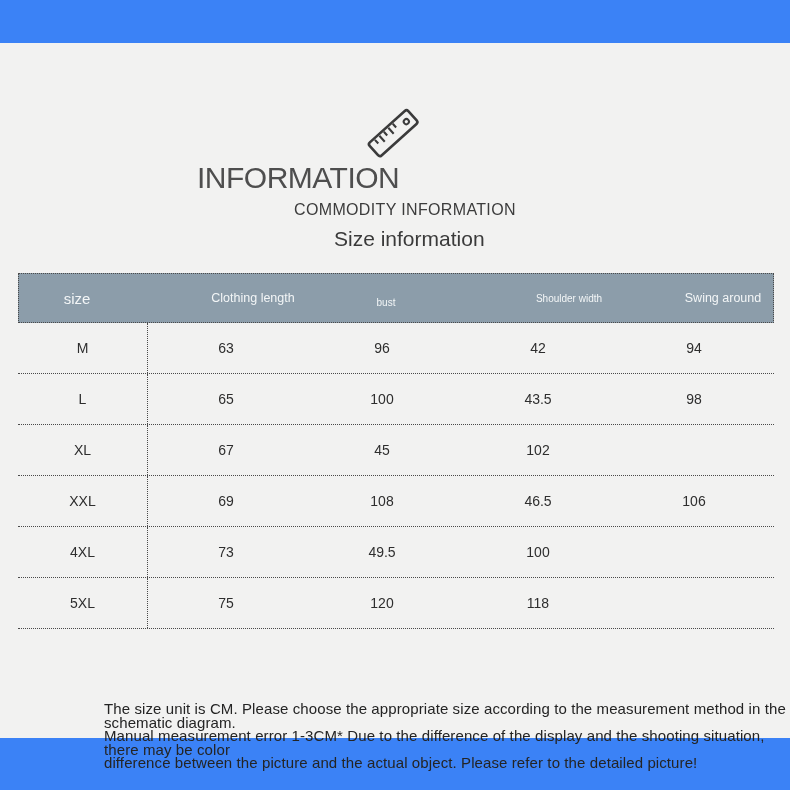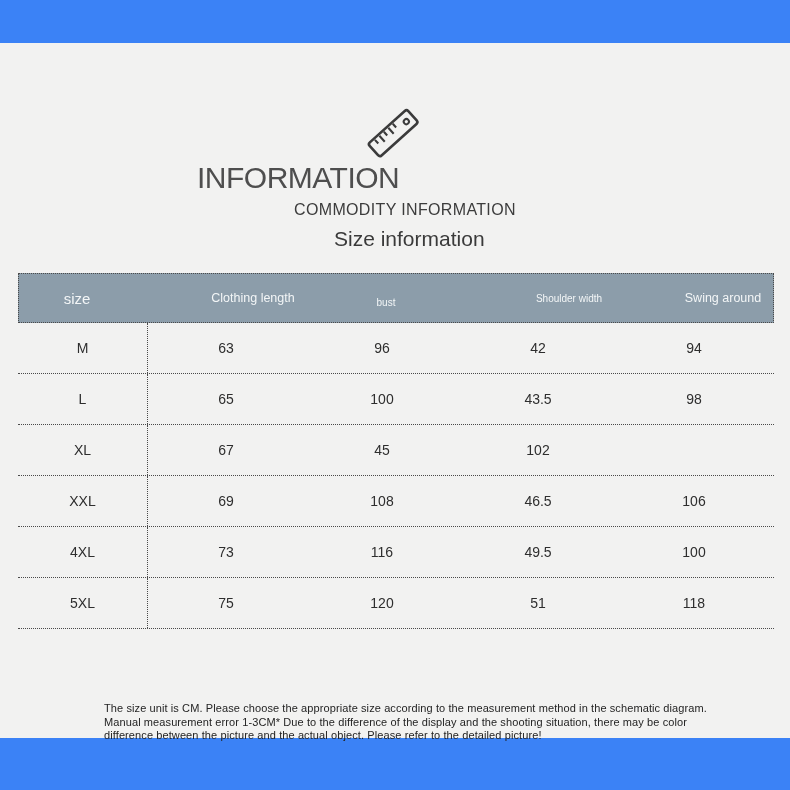--- a/index.html
+++ b/index.html
@@ -83,21 +83,21 @@
   .tr .c0 {
     border-right: 1px dotted var(--dotted-line, #4a4a4a);
   }
   .td {
     font-size: 14px;
     color: var(--body-text, #2e2e2e);
   }
   .footer {
     position: absolute;
     left: 104px; top: 659px;
-    font-size: 11px;
+    font-size: 15px;
     line-height: 13.5px;
     color: #242424;
     letter-spacing: 0.1px;
   }
 </style>
 </head>
 <body>
 
 <div class="canvas">
   <div class="panel">
@@ -149,29 +149,27 @@
         <div class="tr">
           <div class="td c0">XXL</div>
           <div class="td c">69</div>
           <div class="td c">108</div>
           <div class="td c">46.5</div>
           <div class="td c">106</div>
         </div>
         <div class="tr">
           <div class="td c0">4XL</div>
           <div class="td c">73</div>
-          <div class="td c">116</div>
           <div class="td c">49.5</div>
           <div class="td c">100</div>
         </div>
         <div class="tr">
           <div class="td c0">5XL</div>
           <div class="td c">75</div>
           <div class="td c">120</div>
-          <div class="td c">51</div>
           <div class="td c">118</div>
         </div>
       </div>
     </div>
 
     <div class="footer">
       <div>The size unit is CM. Please choose the appropriate size according to the measurement method in the schematic diagram.</div>
       <div>Manual measurement error 1-3CM* Due to the difference of the display and the shooting situation, there may be color</div>
       <div>difference between the picture and the actual object. Please refer to the detailed picture!</div>
     </div>

